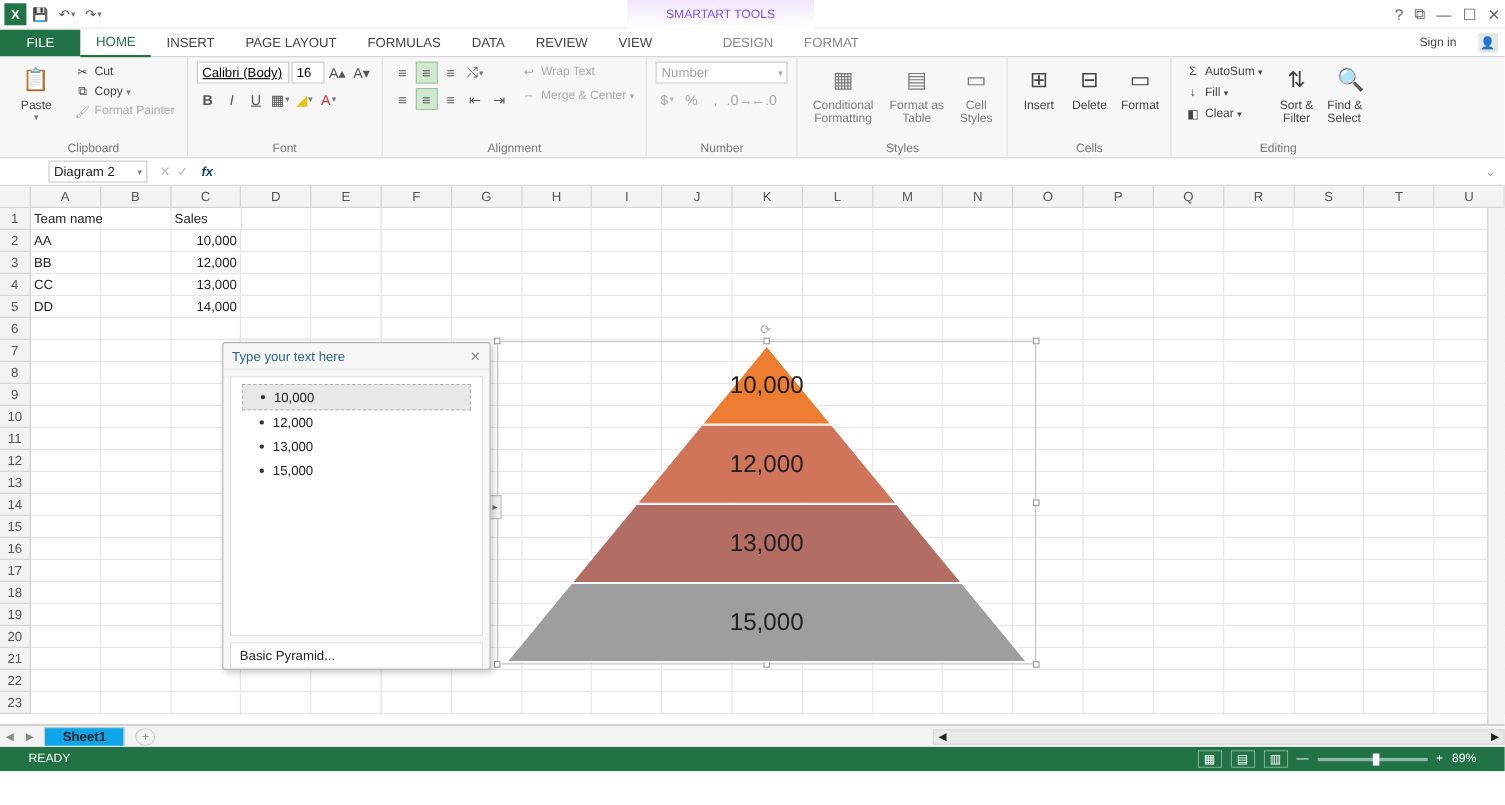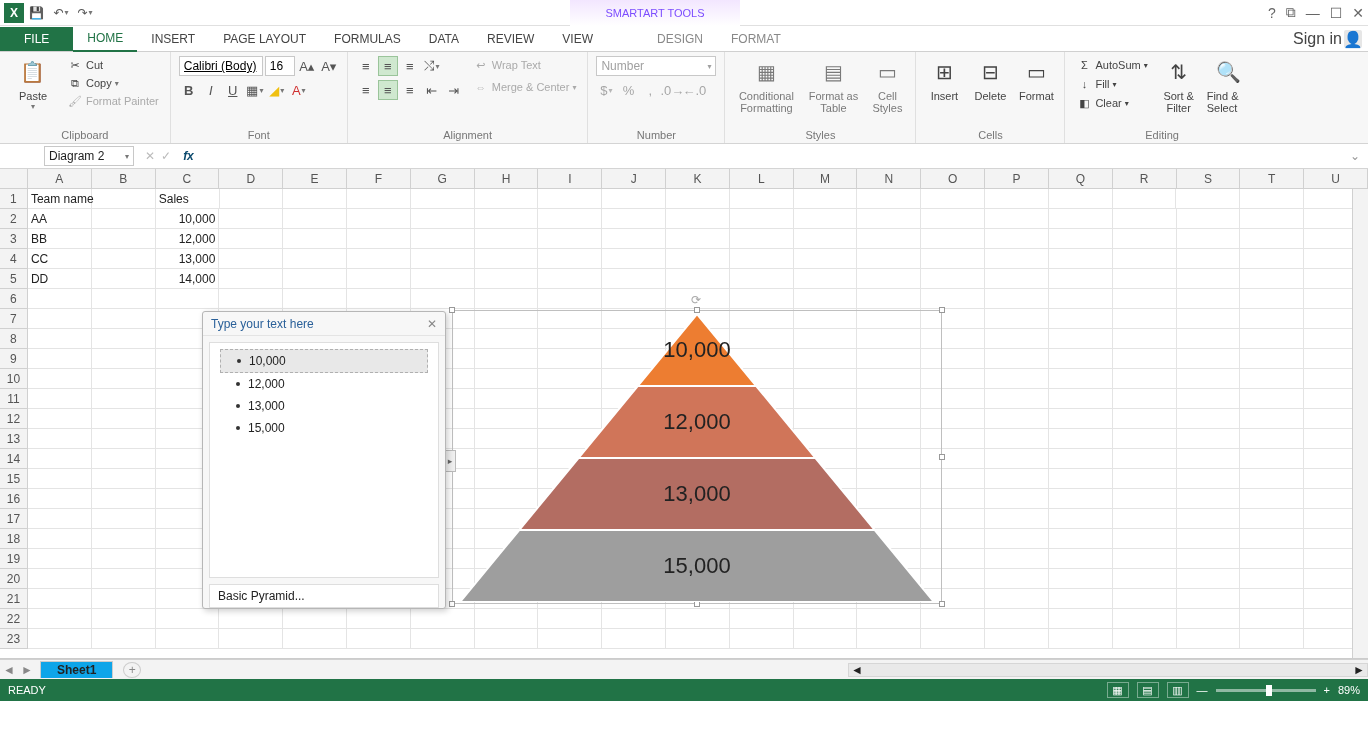--- a/index.html
+++ b/index.html
@@ -14,21 +14,21 @@
 .titlebar .smart-tools { position: absolute; left: 570px; top: 0; height: 26px; width: 170px; background: linear-gradient(#f2e6ff,#fff); text-align: center; font-size: 11px; color: #7c4dff; display: flex; align-items: center; justify-content: center; }
 .titlebar .winbtns { position: absolute; right: 4px; display: flex; gap: 10px; align-items: center; }
 .titlebar .winbtns span { color: #666; cursor: pointer; font-size: 14px; }
 
 
 .tabs { height: 26px; background: #fff; display: flex; align-items: flex-end; border-bottom: 1px solid #d0d0d0; position: relative; }
 .tabs .file { background: #217346; color: #fff; padding: 5px 24px; font-size: 12px; cursor: pointer; }
 .tabs .tab { padding: 5px 14px; font-size: 12px; color: #444; cursor: pointer; }
 .tabs .tab.active { color: #217346; border-bottom: 2px solid #217346; margin-bottom: -1px; }
 .tabs .tab.smartart { color: #888; }
-.tabs .signin { position: absolute; right: 6px; top: 4px; display: flex; gap: 2px; font-size: 16px; color: #444; }
+.tabs .signin { position: absolute; right: 6px; top: 4px; display: flex; align-items: center; gap: 20px; font-size: 11px; color: #444; }
 .tabs .signin .avatar { width: 18px; height: 18px; background: #e6e6e6; border-radius: 2px; display:flex; align-items:center; justify-content:center; color:#999; }
 
 
 .ribbon { height: 92px; background: #f7f7f7; border-bottom: 1px solid #d4d4d4; display: flex; }
 .group { border-right: 1px solid #e0e0e0; padding: 4px 8px 2px 8px; display: flex; flex-direction: column; justify-content: space-between; }
 .group-label { text-align: center; font-size: 11px; color: #777; padding-top: 2px; }
 .group-body { display: flex; gap: 6px; align-items: flex-start; }
 .vbtn { display: flex; flex-direction: column; align-items: center; width: 50px; cursor: pointer; font-size: 11px; color: #444; }
 .vbtn .ic { width: 32px; height: 32px; display: flex; align-items: center; justify-content: center; font-size: 20px; margin-bottom: 2px; }
 .mini { font-size: 11px; color: #444; display: flex; align-items: center; gap: 3px; cursor: pointer; padding: 1px 3px; }
@@ -81,21 +81,21 @@
 .toggle-tab { position:absolute; left:444px; top:450px; width:12px; height:22px; background:#f0f0f0; border:1px solid #bbb; display:flex; align-items:center; justify-content:center; font-size:9px; color:#666; z-index:7; }
 
 
 .sheetbar { height: 20px; background: #f3f3f3; display: flex; align-items: center; border-top: 1px solid #d0d0d0; }
 .sheetbar .navbtn { width: 18px; text-align: center; color: #888; cursor: pointer; }
 .sheet-tab { background: #0ea5e9; border: 1px solid #ccc; border-bottom: none; padding: 1px 16px; font-size: 12px; margin-left: 4px; cursor: pointer; font-weight: bold; }
 .sheetbar .plus { width: 18px; height: 16px; border: 1px solid #ccc; border-radius: 50%; margin-left: 10px; text-align: center; line-height: 14px; color: #888; cursor: pointer; }
 .hscroll { margin-left: auto; height: 14px; width: 520px; background: #e9e9e9; border: 1px solid #d6d6d6; display:flex; align-items:center; justify-content:space-between; padding:0 2px; }
 
 
-.status { height: 22px; background: #217346; color: #fff; display: flex; align-items: center; font-size: 11px; padding: 0 8px; justify-content: space-between; }
+.status { height: 22px; background: #217346; color: #fff; display: flex; align-items: center; font-size: 11px; padding: 0 26px; justify-content: space-between; }
 .status .right { display: flex; align-items: center; gap: 8px; }
 .status .viewbtn { width: 22px; height: 16px; border: 1px solid rgba(255,255,255,0.4); display: flex; align-items: center; justify-content: center; cursor: pointer; }
 .zoom-slider { width: 100px; height: 3px; background: rgba(255,255,255,0.5); position: relative; }
 .zoom-slider .thumb { position: absolute; left: 50%; top: -4px; width: 6px; height: 11px; background: #fff; }
 </style>
 </head>
 <body>
 
 <div class="titlebar">
   <div class="qat">

